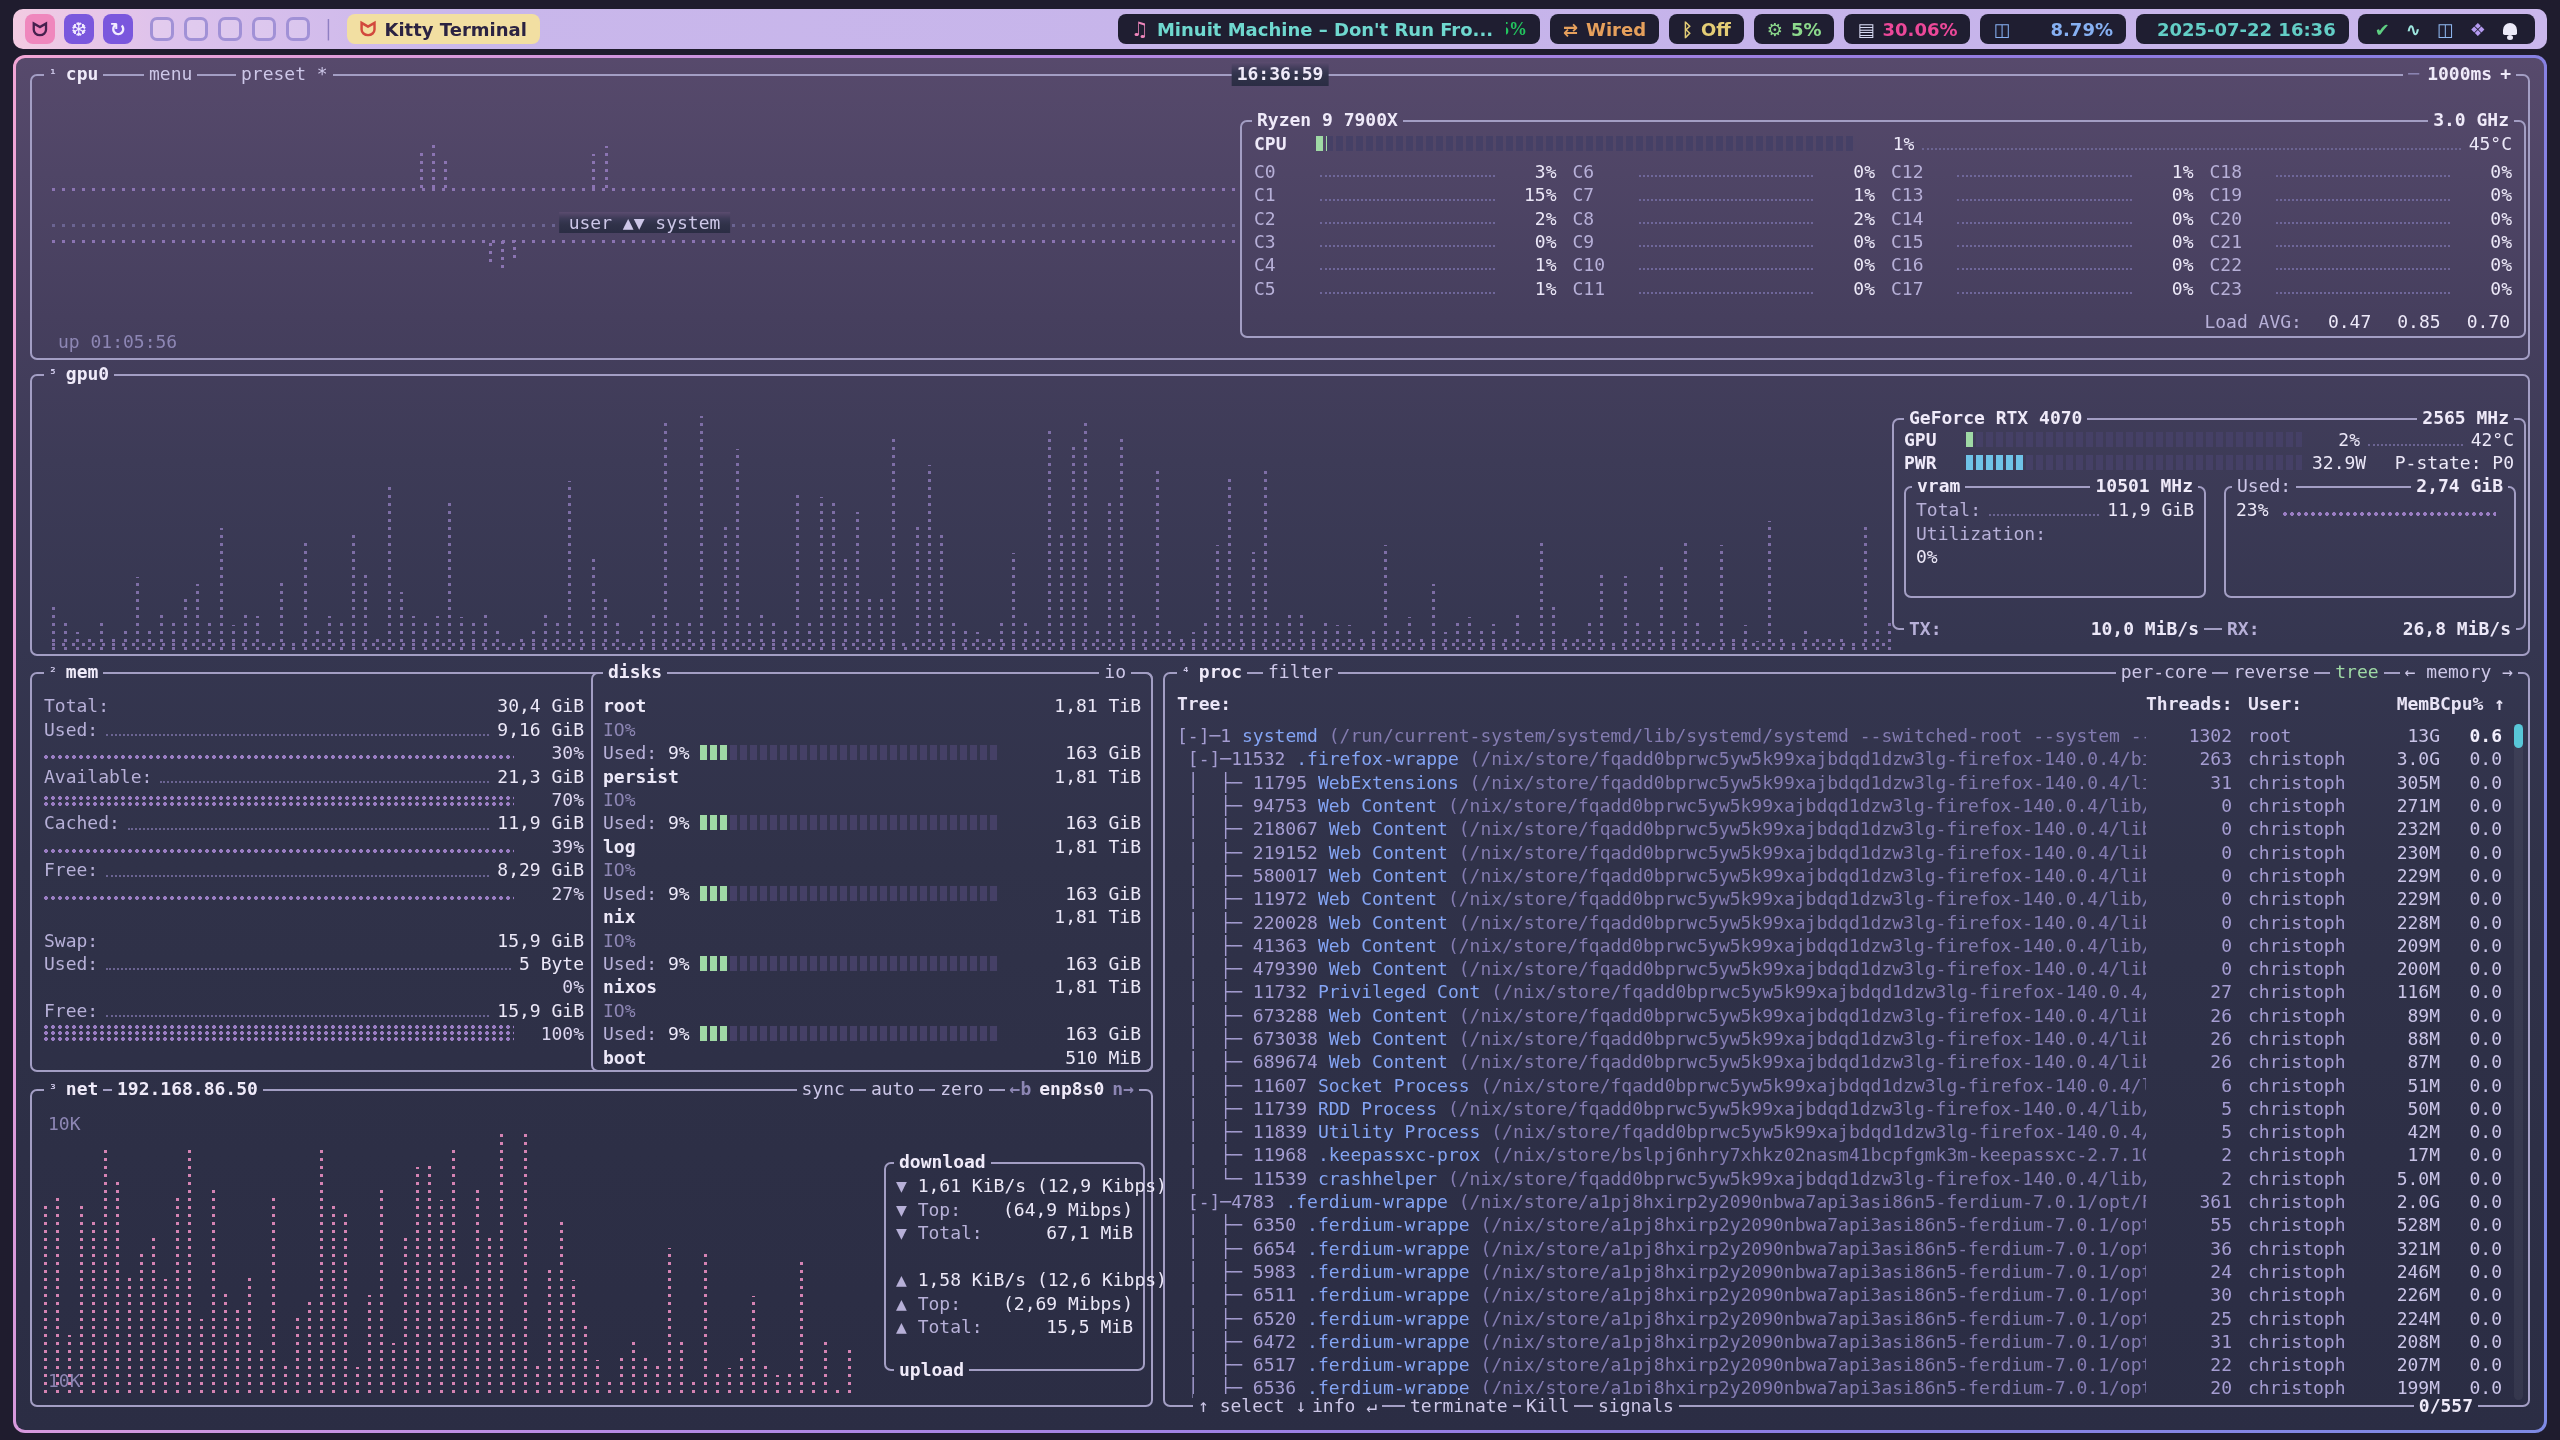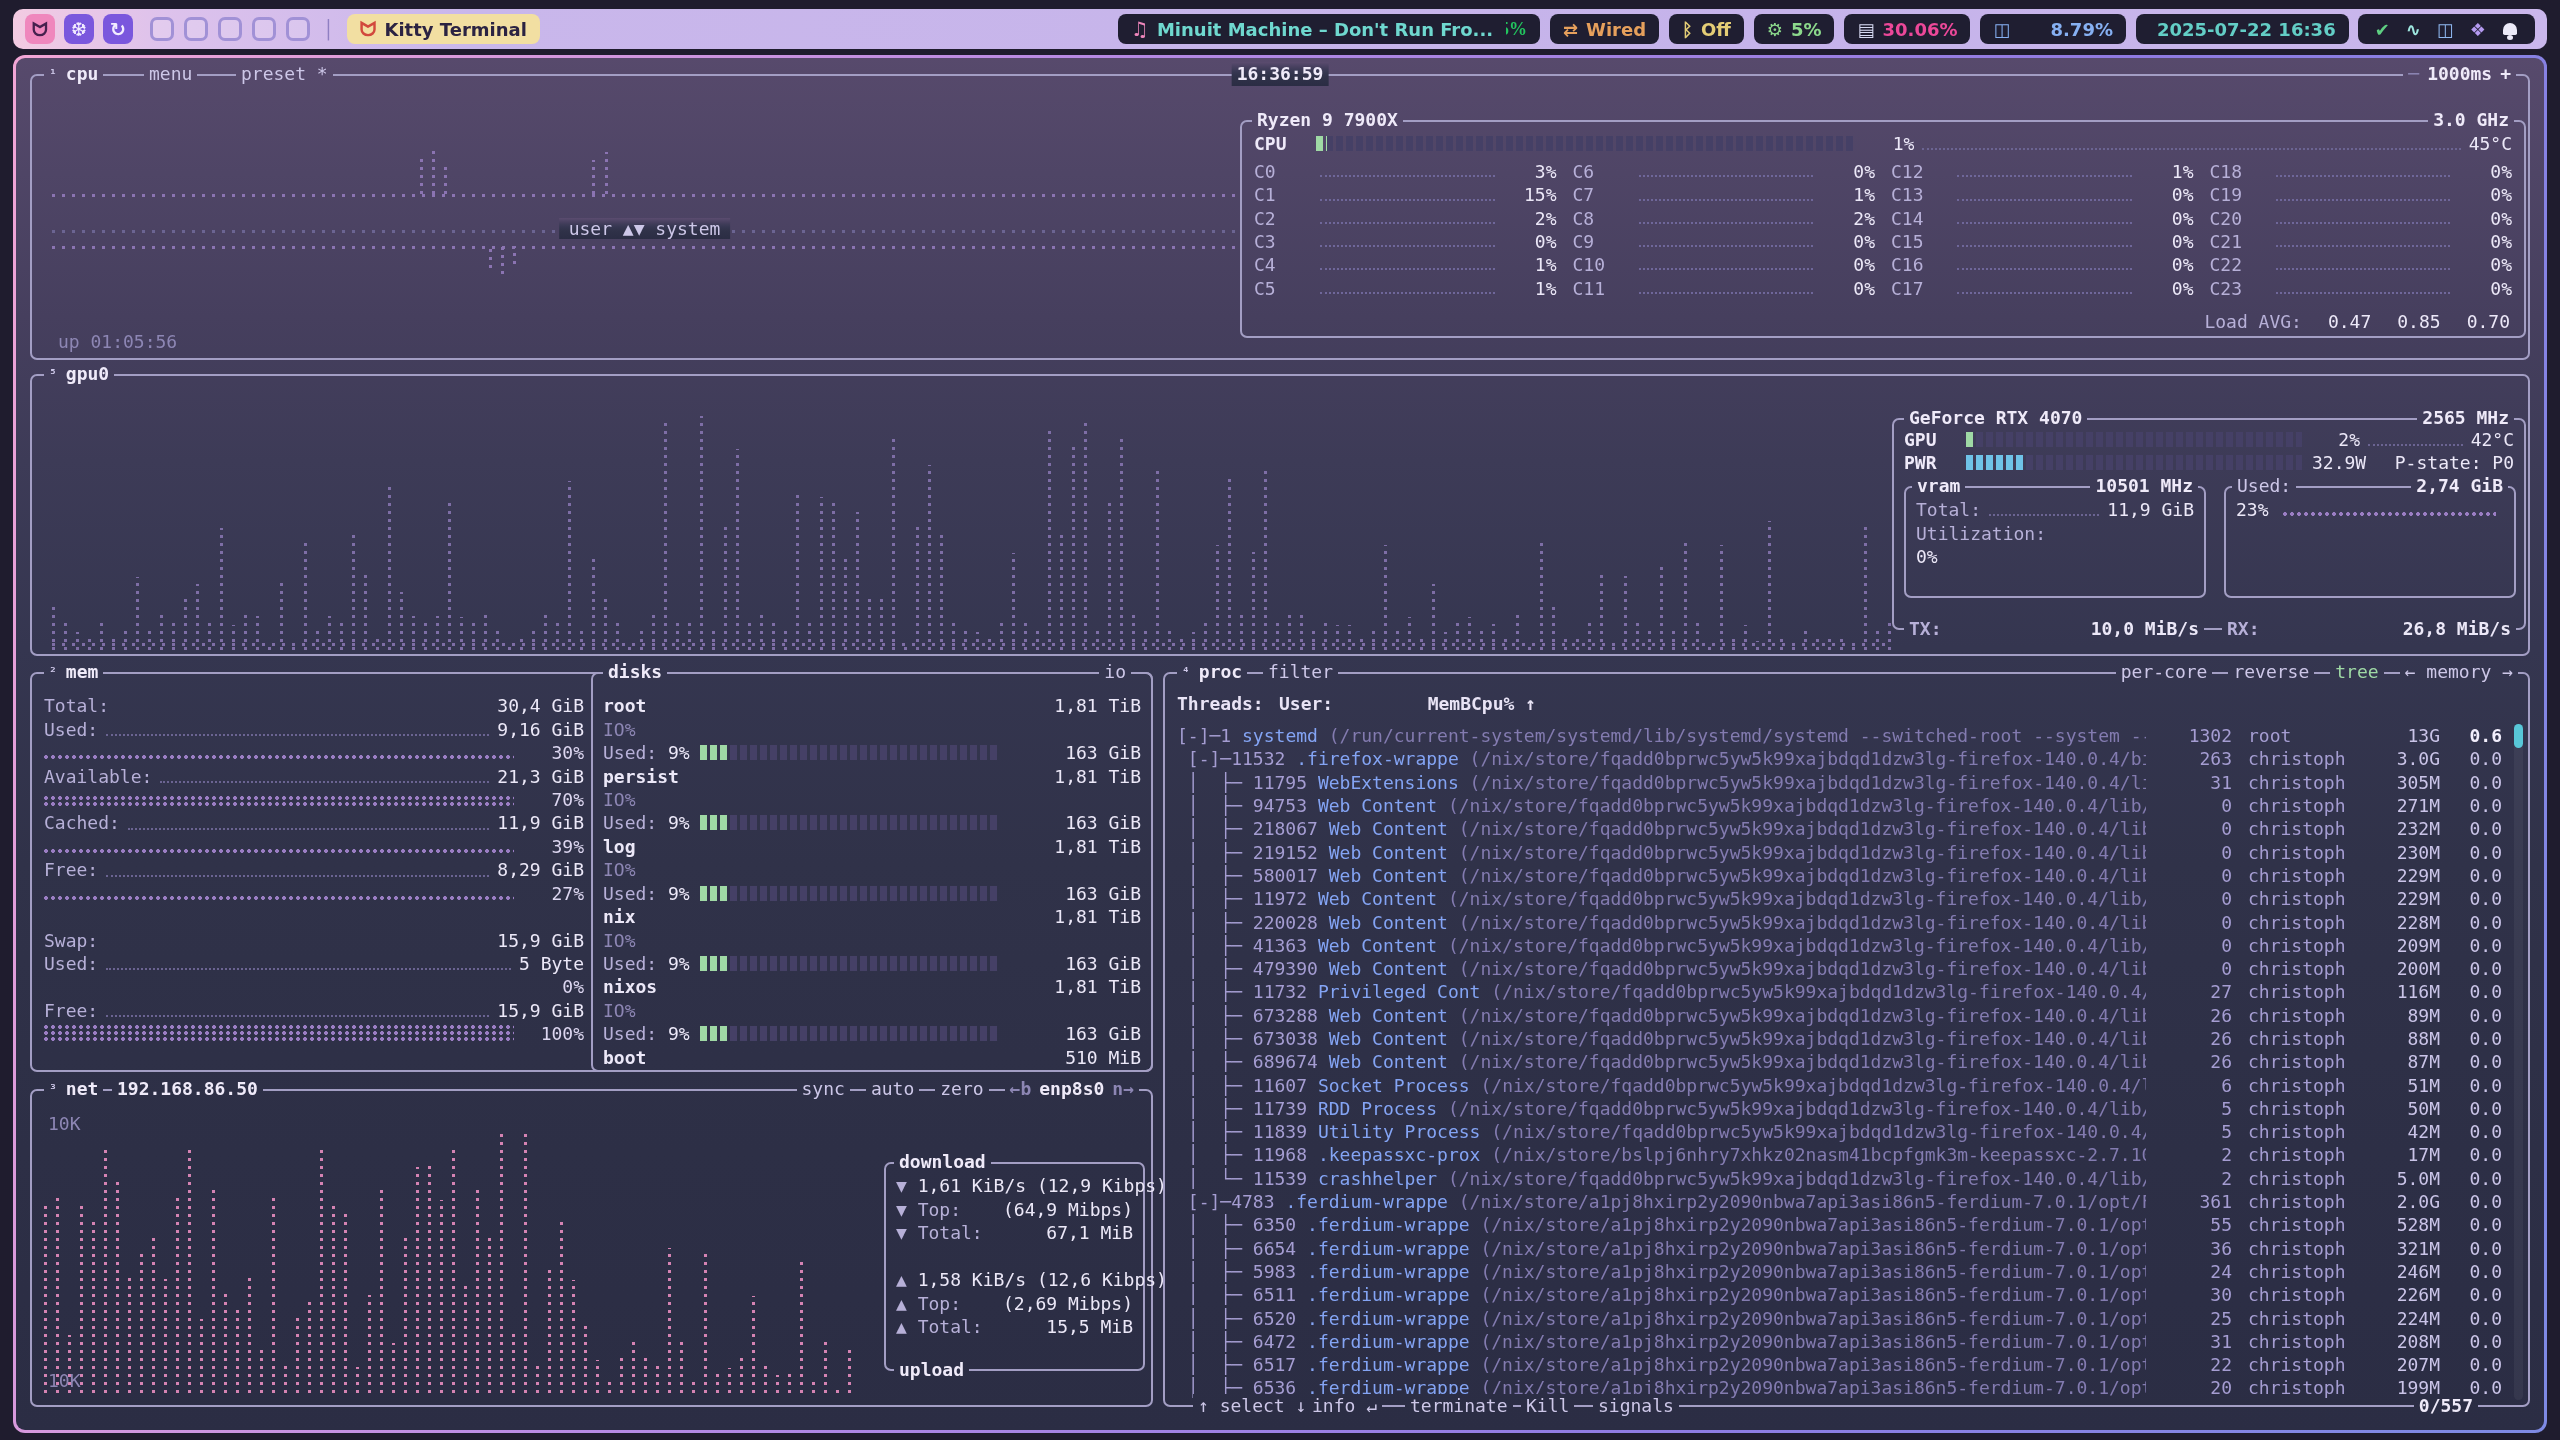--- a/index.html
+++ b/index.html
@@ -175,21 +175,21 @@
     <span class="blabel bgfix" style="left:12px"><b class="sup">¹</b><b class="btitle">cpu</b></span>
     <span class="blabel bgfix" style="left:112px">menu</span>
     <span class="blabel bgfix" style="left:204px">preset *</span>
     <span class="blabel bgfix valb" style="left:50%;transform:translateX(-50%)">16:36:59</span>
     <span class="blabel bgfix" style="right:12px">
       <b class="dim2">─</b>
       <b class="valb">1000ms</b>
       <b class="valb">+</b>
     </span>
 
-    <div style="position:absolute;left:20px;top:72px;width:1185px;height:205px">
+    <div style="position:absolute;left:20px;top:66px;width:1185px;height:205px">
       <div class="hline" style="--c:#8b74b2;left:0;right:0;top:46px"></div>
       <div class="vspike" style="--c:#8b74b2;left:368px;top:10px;height:36px"></div>
       <div class="vspike" style="--c:#8b74b2;left:380px;top:2px;height:44px"></div>
       <div class="vspike" style="--c:#8b74b2;left:392px;top:16px;height:30px"></div>
       <div class="vspike" style="--c:#8b74b2;left:540px;top:12px;height:34px"></div>
       <div class="vspike" style="--c:#8b74b2;left:553px;top:4px;height:42px"></div>
       <div class="hline" style="--c:#6b6492;left:0;right:0;top:82px"></div>
       <span class="bgfix" style="position:absolute;left:50%;top:70px;transform:translateX(-50%);padding:0 10px;color:#cdc7e8">user ▲▼ system</span>
       <div class="hline" style="--c:#8b74b2;left:0;right:0;top:98px"></div>
       <div class="vspike" style="--c:#8b74b2;left:437px;top:98px;height:22px"></div>
@@ -607,20 +607,21 @@
     <span class="blabel bgfix" style="left:12px"><b class="sup">⁴</b><b class="btitle">proc</b></span>
     <span class="blabel bgfix" style="left:98px">filter</span>
     <div class="brow" style="right:10px;top:-14px">
       <span class="blabel bgfix" style="position:static">per-core</span>
       <span class="blabel bgfix" style="position:static">reverse</span>
       <span class="blabel bgfix active" style="position:static">tree</span>
       <span class="blabel bgfix" style="position:static">← memory →</span>
     </div>
 
     <div class="prow phead" style="position:absolute;left:12px;right:4px;top:18px">
+      <div class="pleft">Tree:</div>
       <span class="pth">Threads:</span>
       <span class="puser">User:</span>
       <span class="pmem">MemB</span>
       <span class="pcpu">Cpu% ↑</span>
     </div>
     <div style="position:absolute;left:12px;right:4px;top:50px">
           <div class="prow"><div class="pleft"><span class="ptree">[-]─1 </span><span class="pname">systemd </span><span class="pcmd">(/run/current-system/systemd/lib/systemd/systemd --switched-root --system --deserializ)</span></div><span class="pth">1302</span><span class="puser">root</span><span class="pmem">13G</span><span class="pcpu hot">0.6</span></div>
           <div class="prow"><div class="pleft"><span class="ptree"> [-]─11532 </span><span class="pname">.firefox-wrappe </span><span class="pcmd">(/nix/store/fqadd0bprwc5yw5k99xajbdqd1dzw3lg-firefox-140.0.4/bin/.firef)</span></div><span class="pth">263</span><span class="puser">christoph</span><span class="pmem">3.0G</span><span class="pcpu">0.0</span></div>
           <div class="prow"><div class="pleft"><span class="ptree"> │  ├─ 11795 </span><span class="pname">WebExtensions </span><span class="pcmd">(/nix/store/fqadd0bprwc5yw5k99xajbdqd1dzw3lg-firefox-140.0.4/lib/firef)</span></div><span class="pth">31</span><span class="puser">christoph</span><span class="pmem">305M</span><span class="pcpu">0.0</span></div>
           <div class="prow"><div class="pleft"><span class="ptree"> │  ├─ 94753 </span><span class="pname">Web Content </span><span class="pcmd">(/nix/store/fqadd0bprwc5yw5k99xajbdqd1dzw3lg-firefox-140.0.4/lib/firefox)</span></div><span class="pth">0</span><span class="puser">christoph</span><span class="pmem">271M</span><span class="pcpu">0.0</span></div>

